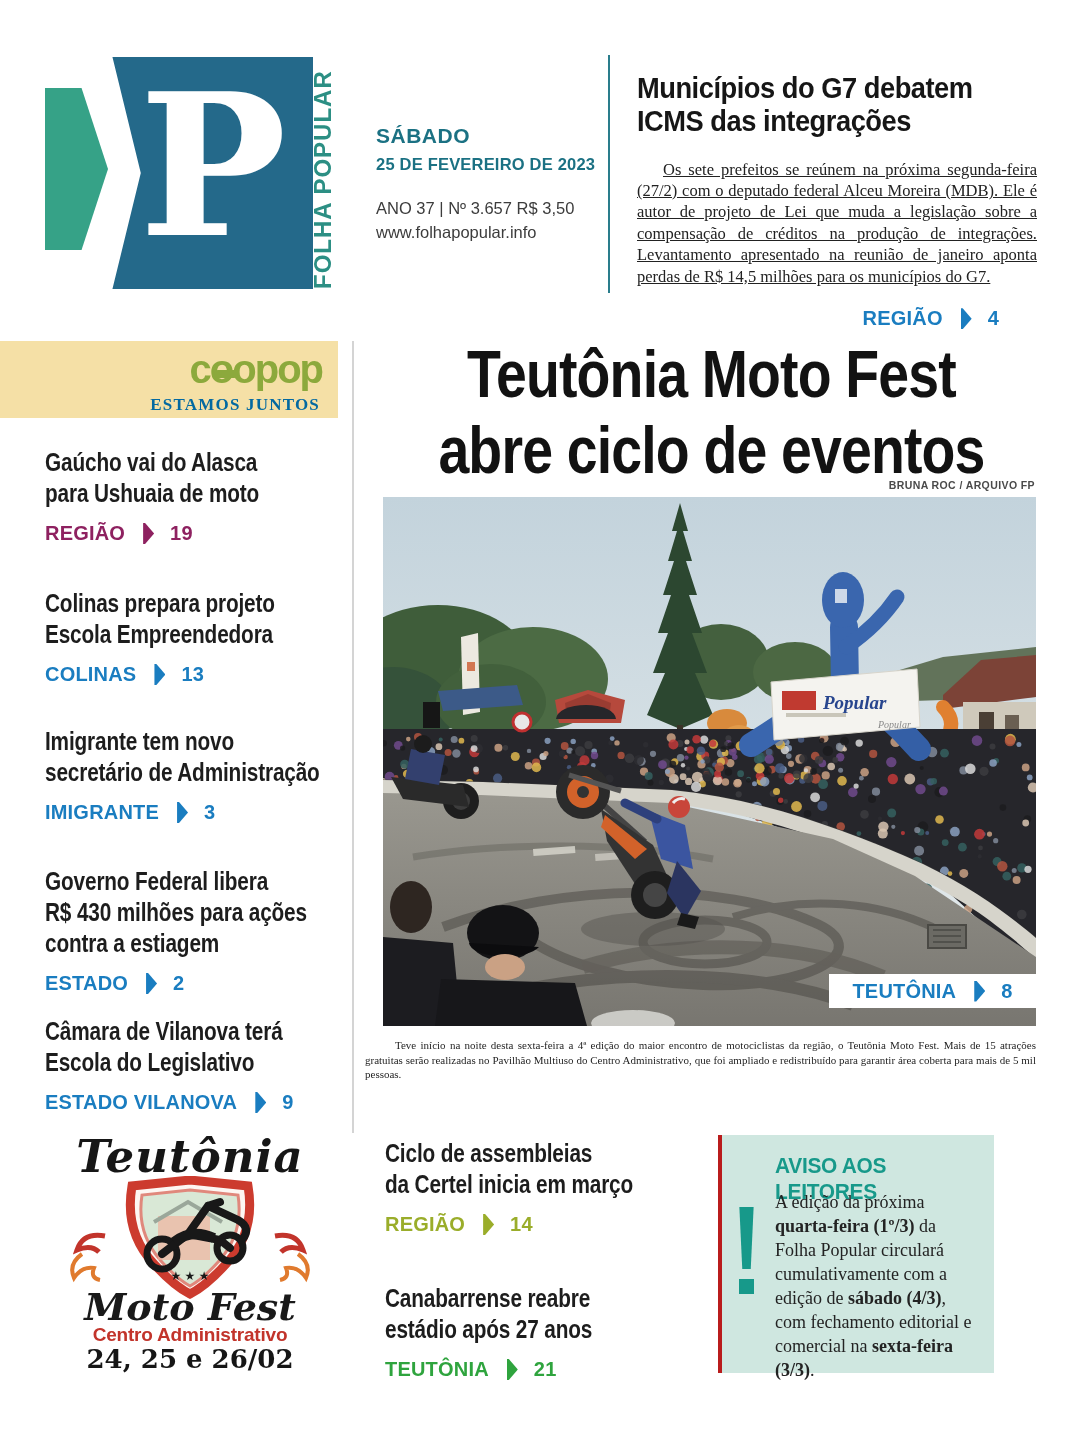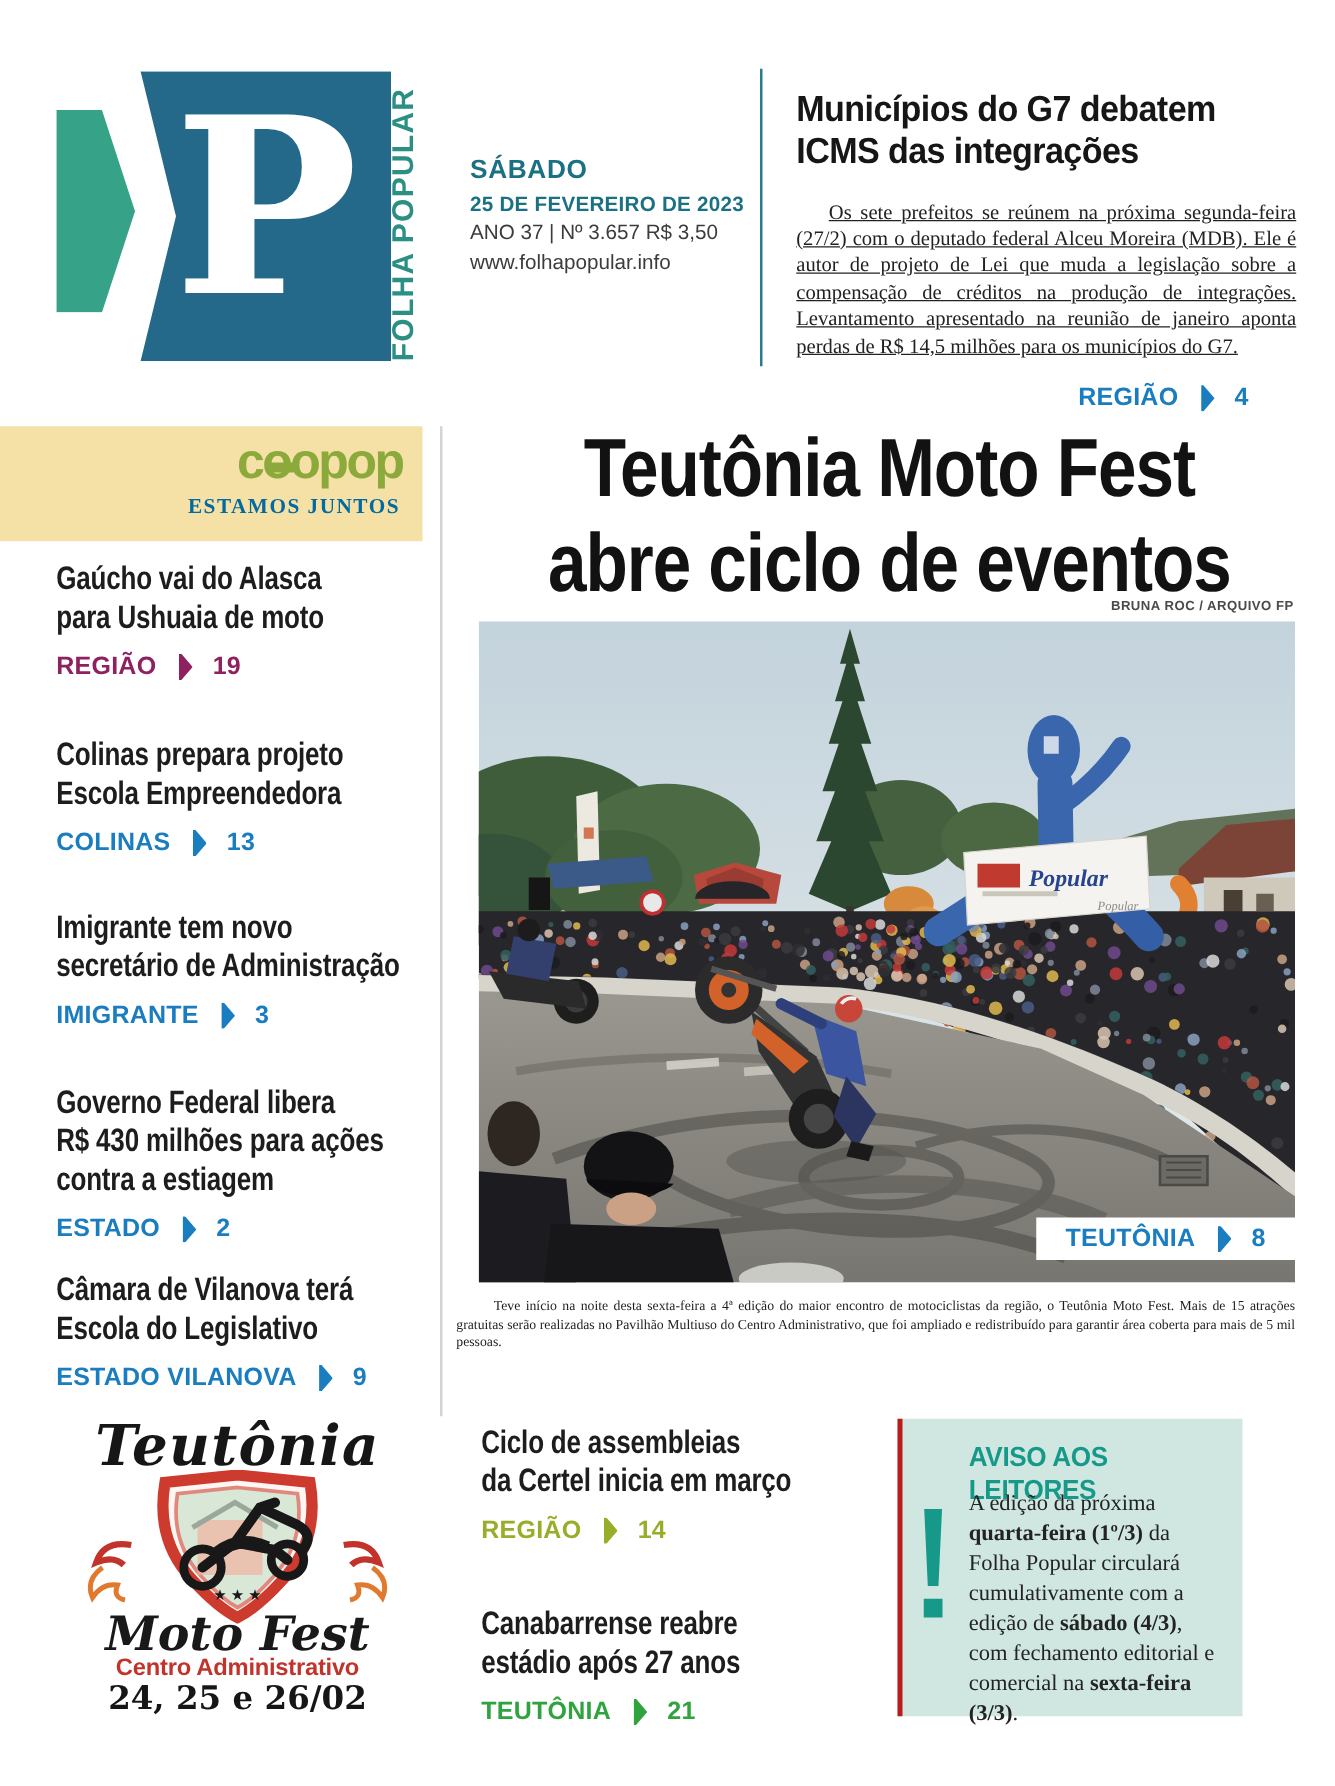--- a/index.html
+++ b/index.html
@@ -13,37 +13,37 @@
     clip-path:polygon(8% 0,100% 0,100% 100%,8% 100%,21% 50%);
     display:flex;align-items:center;justify-content:center;}
   .logo-p{font-family:"DejaVu Serif",serif;font-weight:bold;color:#fff;font-size:196px;line-height:1;
     margin-top:-14px;margin-left:18px;}
   .logo-vertical{position:absolute;left:309px;top:57px;height:232px;display:flex;align-items:center;
     writing-mode:vertical-rl;transform:rotate(180deg);font-weight:bold;font-size:24px;color:#2c8f84;
     letter-spacing:1px;}
   .dateblock{position:absolute;left:376px;top:124px;}
   .dateblock .day{font-size:21px;font-weight:bold;color:#1b7183;letter-spacing:.5px;}
   .dateblock .date{font-size:16.5px;font-weight:bold;color:#1b7183;margin-top:7px;letter-spacing:.2px;}
-  .dateblock .edition{font-size:16.5px;color:#3c3c3c;margin-top:3px;}
+  .dateblock .edition{font-size:16.5px;color:#3c3c3c;margin-top:25px;}
   .dateblock .site{font-size:16.5px;color:#3c3c3c;margin-top:5px;}
   .mast-rule{position:absolute;left:608px;top:55px;width:2px;height:238px;background:#2a7d8c;}
 
   
   .topstory{position:absolute;left:637px;top:56px;width:400px;margin-top:16px;}
   .topstory h2{margin:0;font-size:29px;line-height:1.13;color:#161616;white-space:pre-line;
     transform:scaleX(.94);transform-origin:left top;letter-spacing:-.5px;}
   .topstory .body{margin-top:21px;font-family:"Liberation Serif",serif;font-size:16.5px;line-height:1.3;
     color:#222;text-align:justify;text-indent:26px;text-decoration:underline;}
   .tagrow{display:flex;align-items:center;font-weight:bold;font-size:20px;letter-spacing:.2px;}
   .tagrow .arrow{display:inline-block;width:11px;height:21px;background:currentColor;
     clip-path:polygon(0 0,18% 0,100% 50%,18% 100%,0 100%);margin:0 16px 0 18px;}
   .topstory .tagrow{margin-top:20px;justify-content:flex-end;padding-right:38px;}
 
   
-  .ad{position:absolute;left:0;top:341px;width:338px;height:92px;background:#f5e0a6;}
+  .ad{position:absolute;left:0;top:341px;width:338px;height:77px;background:#f5e0a6;}
   .ad .brand{position:absolute;right:16px;top:6px;font-size:40px;font-weight:bold;color:#8ca93c;
     letter-spacing:-2px;}
   .ad .chain{position:absolute;left:214px;top:29px;width:24px;height:8px;background:#8ca93c;border-radius:4px;}
   .ad .slogan{position:absolute;right:18px;top:54px;font-family:"Liberation Serif",serif;font-weight:bold;
     font-size:17px;color:#0369a1;letter-spacing:1.2px;}
 
   
   .side-rule{position:absolute;left:352px;top:341px;width:2px;height:792px;background:#d4d4d4;}
   .story{position:absolute;left:45px;width:380px;}
   .story h3{margin:0;font-size:26px;line-height:31px;color:#1d1d1d;white-space:pre;

